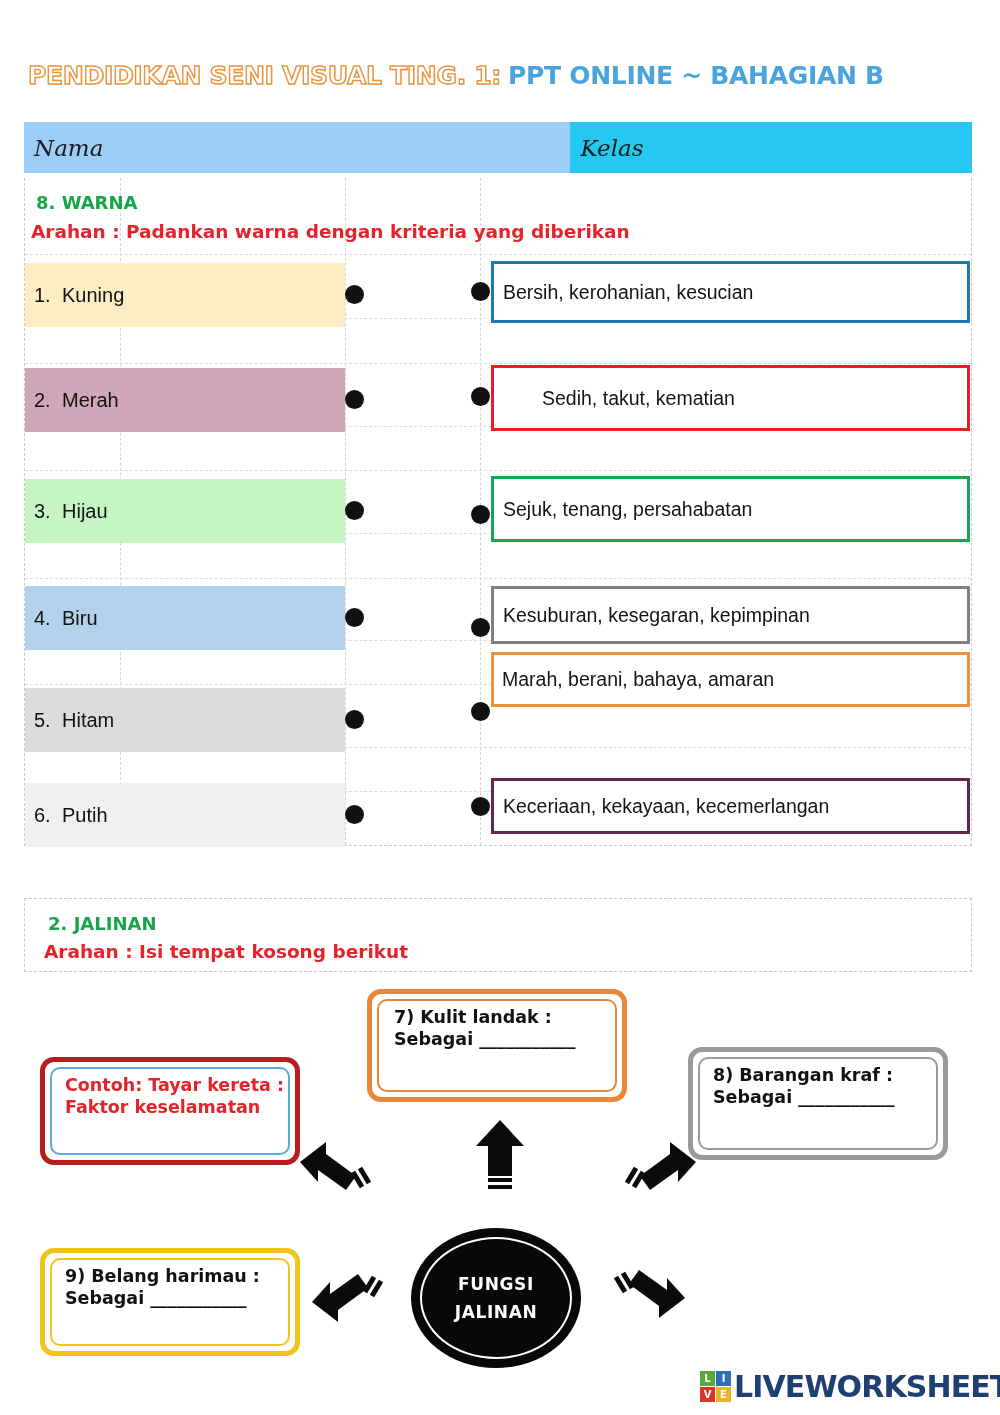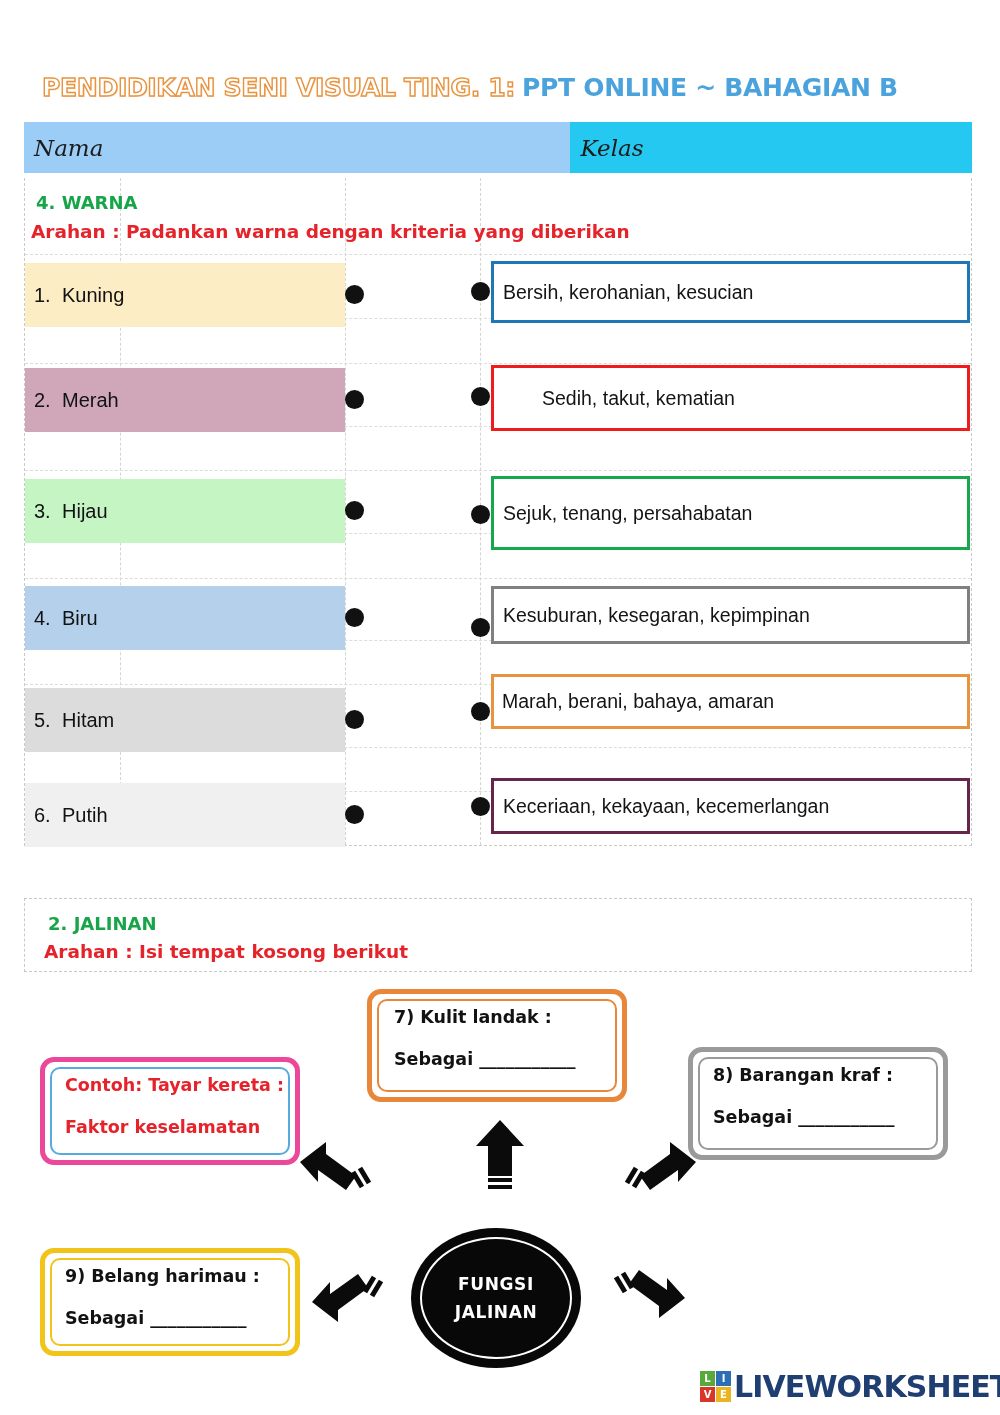--- a/index.html
+++ b/index.html
@@ -14,26 +14,25 @@
     width: 1000px;
     height: 1415px;
     overflow: hidden;
     background: #fff;
   }
 
   
   .title {
     position: absolute;
     left: 28px;
-    top: 72px;
+    top: 60px;
     font-size: 26px;
     font-weight: bold;
     letter-spacing: -0.3px;
     white-space: nowrap;
-    margin-left: 14px;
   }
   .title .part-a {
     color: #ffffff;
     -webkit-text-stroke: 1.4px #E8943F;
     text-shadow: 1px 1px 0 rgba(232,148,63,0.35);
     font-family: "DejaVu Sans", sans-serif;
     font-size: 25px;
   }
   .title .part-b {
     color: #4AA3DC;
@@ -163,21 +162,21 @@
   }
   .dbox .txt {
     position: relative;
     z-index: 2;
     font-size: 17.5px;
     font-weight: bold;
     color: #121212;
     line-height: 1.05;
     font-family: "DejaVu Sans", sans-serif;
   }
-  .dbox .txt .l2 { display: block; margin-top: 24px; }
+  .dbox .txt .l2 { display: block; margin-top: 4px; }
 
   .circle {
     position: absolute;
     left: 411px;
     top: 1228px;
     width: 170px;
     height: 140px;
     border-radius: 50%;
     background: #080808;
     color: #ffffff;
@@ -265,21 +264,21 @@
     <div class="hline" style="top:248px"></div>
     <div class="hline" style="top:292px"></div>
     <div class="hline" style="top:355px"></div>
     <div class="hline" style="top:400px"></div>
     <div class="hline" style="top:462px"></div>
     <div class="hline" style="top:506px"></div>
     <div class="hline" style="top:569px"></div>
     <div class="hline" style="top:613px"></div>
   </div>
 
-  <div class="sec-num" style="left:36px; top:192px;">4.  WARNA</div>
+  <div class="sec-num" style="left:36px; top:192px;">8.  WARNA</div>
   <div class="sec-arahan" style="left:31px; top:221px;">Arahan : Padankan warna dengan kriteria yang diberikan</div>
 
   <div class="colorrow" style="top:263px; background:#FCEDC5;">
     <span class="idx">1.</span>
     <span class="lbl">Kuning</span>
   </div>
   <div class="colorrow" style="top:368px; background:#CFA7B8;">
     <span class="idx">2.</span>
     <span class="lbl">Merah</span>
   </div>
@@ -313,46 +312,46 @@
   <div class="dot" style="left:471px; top:618px;"></div>
   <div class="dot" style="left:471px; top:702px;"></div>
   <div class="dot" style="left:471px; top:797px;"></div>
 
   <div class="ansbox" style="top:261px; border:3px solid #1F77B4;text-align:right;">
     <span>Bersih, kerohanian, kesucian</span>
   </div>
   <div class="ansbox" style="top:365px; border:3px solid #EE1C1C; height:66px;padding-left:48px;">
     <span>Sedih, takut, kematian</span>
   </div>
-  <div class="ansbox" style="top:476px; border:3px solid #17A84E; height:74px;">
+  <div class="ansbox" style="top:476px; border:3px solid #17A84E; height:66px;">
     <span>Sejuk, tenang, persahabatan</span>
   </div>
   <div class="ansbox" style="top:586px; border:3px solid #808080; height:58px;">
     <span>Kesuburan, kesegaran, kepimpinan</span>
   </div>
-  <div class="ansbox" style="top:674px; border:3px solid #E8943F; height:55px;padding-left:8px;">
+  <div class="ansbox" style="top:652px; border:3px solid #E8943F; height:55px;padding-left:8px;">
     <span>Marah, berani, bahaya, amaran</span>
   </div>
   <div class="ansbox" style="top:778px; border:3px solid #66264B; height:56px;">
     <span>Keceriaan, kekayaan, kecemerlangan</span>
   </div>
 
   <div class="sheet2"></div>
   <div class="sec-num" style="left:48px; top:913px;">2.  JALINAN</div>
   <div class="sec-arahan" style="left:44px; top:941px;">Arahan : Isi tempat kosong berikut</div>
 
   <div class="dbox" style="left:367px; top:989px; width:260px; height:113px; border:5px solid #E8873A;">
     <div class="inner" style="border:2px solid #E8873A;"></div>
     <div class="txt" style="color:#121212; margin-left:4px;">
       <span>7)  Kulit landak :</span>
       <span class="l2">Sebagai ___________</span>
     </div>
   </div>
 
-  <div class="dbox" style="left:40px; top:1057px; width:260px; height:108px; border:5px solid #ec4899;">
+  <div class="dbox" style="left:40px; top:1057px; width:260px; height:108px; border:5px solid #b91c1c;">
     <div class="inner" style="border:2px solid #56AADF;"></div>
     <div class="txt" style="color:#E5232B; margin-left:2px;">
       <span>Contoh:  Tayar kereta :</span>
       <span class="l2">Faktor keselamatan</span>
     </div>
   </div>
 
   <div class="dbox" style="left:688px; top:1047px; width:260px; height:113px; border:5px solid #9A9A9A;">
     <div class="inner" style="border:2px solid #9A9A9A;"></div>
     <div class="txt" style="color:#121212; margin-left:2px;">

